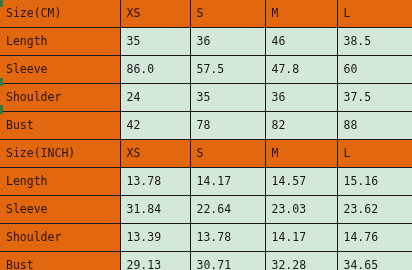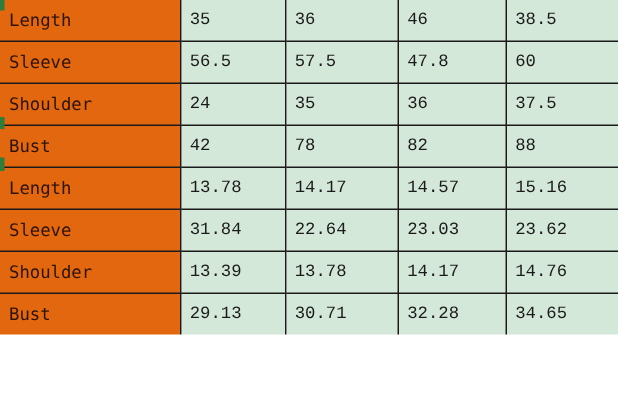--- a/index.html
+++ b/index.html
@@ -52,21 +52,20 @@
   
   td.orange {
     background: #e2670f;
     color: #2b1405;
   }
 
   
   td.mint {
     background: #d3e8d8;
     color: #1a1a1a;
-    font-family: Liberation Mono, monospace;
   }
 
   
   tr.last-row td {
     border-bottom: none;
   }
 
   
   td.last-col {
     border-right: none;
@@ -92,32 +91,39 @@
   <table class="chart-table">
     <colgroup>
       <col class="c-label">
         <col class="c-xs">
         <col class="c-s">
         <col class="c-m">
         <col class="c-l">
     </colgroup>
     <tbody>
 
+      <tr>
+        <td class="orange">Size(CM)</td>
+        <td class="orange">XS</td>
+        <td class="orange">S</td>
+        <td class="orange">M</td>
+        <td class="orange last-col">L</td>
+      </tr>
 
       <tr>
         <td class="orange">Length</td>
         <td class="mint">35</td>
         <td class="mint">36</td>
         <td class="mint">46</td>
         <td class="mint last-col">38.5</td>
       </tr>
 
       <tr>
         <td class="orange">Sleeve</td>
-        <td class="mint">56.5</td>
+        <td class="mint">86.0</td>
         <td class="mint">57.5</td>
         <td class="mint">47.8</td>
         <td class="mint last-col">60</td>
       </tr>
 
       <tr>
         <td class="orange">Shoulder</td>
         <td class="mint">24</td>
         <td class="mint">35</td>
         <td class="mint">36</td>
@@ -125,20 +131,27 @@
       </tr>
 
       <tr>
         <td class="orange">Bust</td>
         <td class="mint">42</td>
         <td class="mint">78</td>
         <td class="mint">82</td>
         <td class="mint last-col">88</td>
       </tr>
 
+      <tr>
+        <td class="orange">Size(INCH)</td>
+        <td class="orange">XS</td>
+        <td class="orange">S</td>
+        <td class="orange">M</td>
+        <td class="orange last-col">L</td>
+      </tr>
 
       <tr>
         <td class="orange">Length</td>
         <td class="mint">13.78</td>
         <td class="mint">14.17</td>
         <td class="mint">14.57</td>
         <td class="mint last-col">15.16</td>
       </tr>
 
       <tr>

